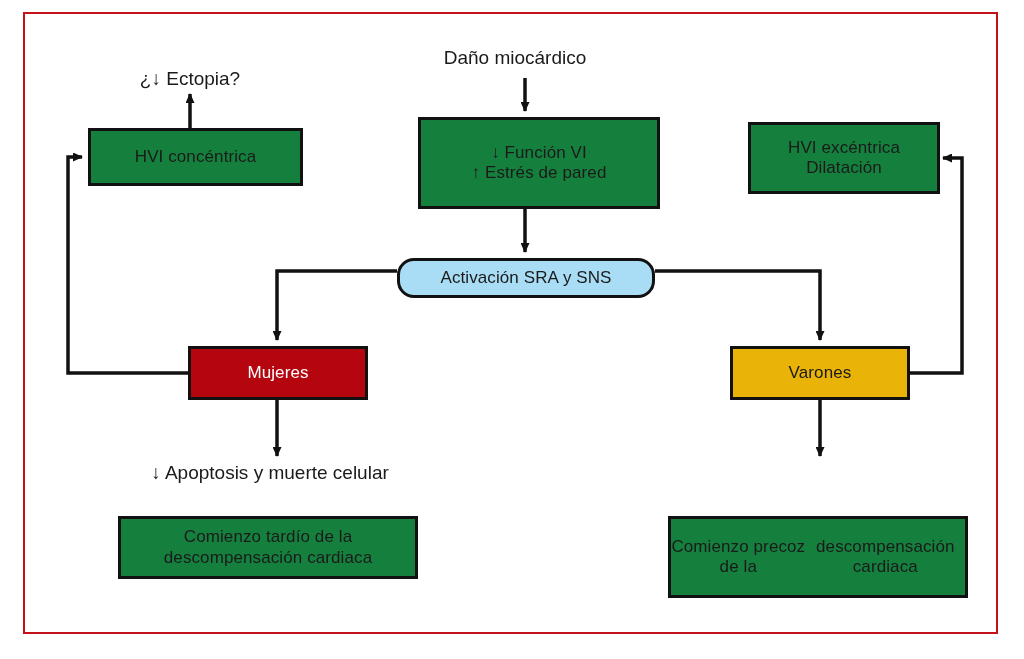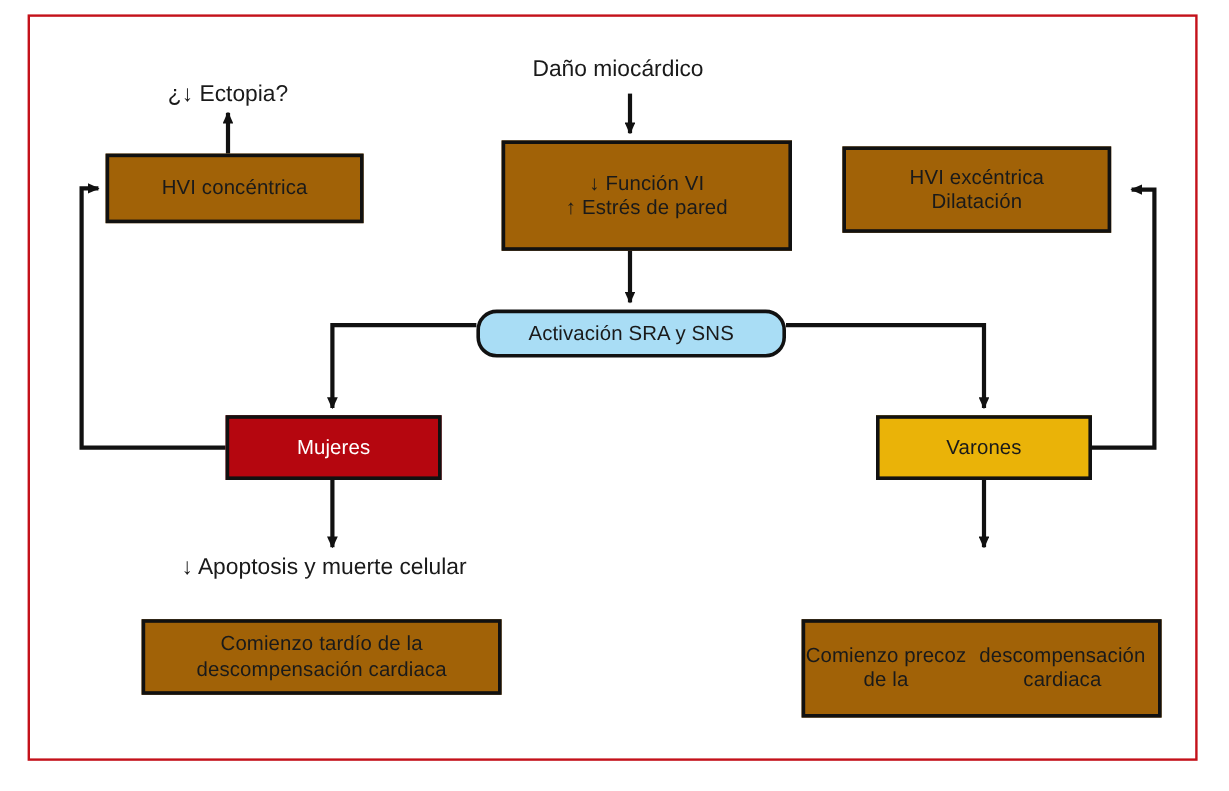--- a/index.html
+++ b/index.html
@@ -42,41 +42,41 @@
     display: flex;
     align-items: center;
     justify-content: center;
     text-align: center;
     line-height: 1.18;
     color: #1a1a1a;
     font-size: 17px;
     white-space: pre-line;
     letter-spacing: 0.1px;
   }
-  .node.yellow { background: #a16207; }
+  .node.yellow { background: #15803d; }
   .node.blue   { background: #a9ddf5; }
   .node.red    { background: #b5060f; color: #ffffff; }
   .node.tan    { background: #eab308; }
 
   .caption {
     position: absolute;
     font-size: 19px;
     color: #1a1a1a;
     text-align: center;
     white-space: pre-line;
     line-height: 1.2;
   }
 
   
   #node-dano-label       { left: 390px; top: 47px;  width: 250px; }
   #node-ectopia-label    { left: 65px;  top: 68px;  width: 250px; }
 
   #node-funcion-vi       { left: 418px; top: 117px; width: 242px; height: 92px; flex-direction: column; }
   #node-hvi-concentrica  { left: 88px;  top: 128px; width: 215px; height: 58px; }
-  #node-hvi-excentrica   { left: 702px; top: 122px; width: 224px; height: 72px; flex-direction: column; }
+  #node-hvi-excentrica   { left: 748px; top: 122px; width: 192px; height: 72px; flex-direction: column; }
   #node-activacion       { left: 397px; top: 258px; width: 258px; height: 40px; border-radius: 17px; }
   #node-mujeres          { left: 188px; top: 346px; width: 180px; height: 54px; }
   #node-varones          { left: 730px; top: 346px; width: 180px; height: 54px; }
   #node-comienzo-tardio  { left: 118px; top: 516px; width: 300px; height: 63px; flex-direction: column; }
   #node-comienzo-precoz  { left: 668px; top: 516px; width: 300px; height: 82px; flex-direction: row; }
 
   #label-apoptosis-left  { left: 110px; top: 462px; width: 320px; }
   #label-apoptosis-right { left: 660px; top: 462px; width: 320px; }
 
   .node .line2 { display: block; }

